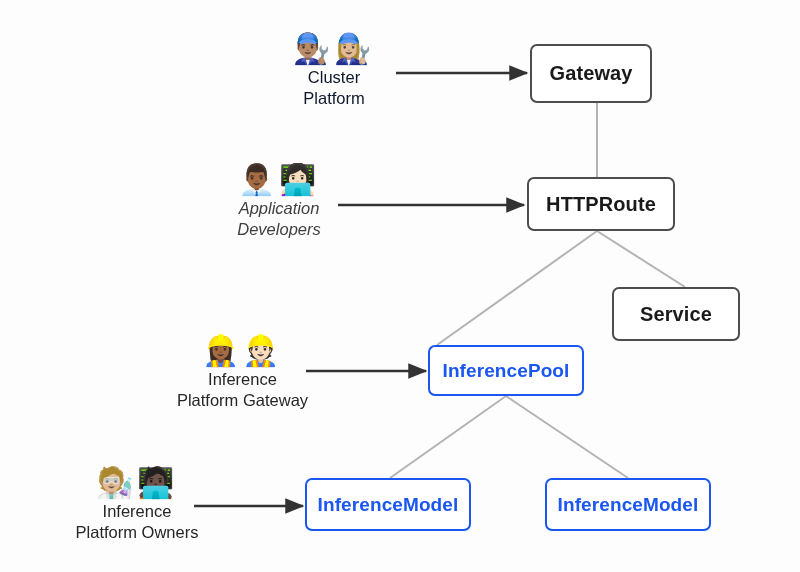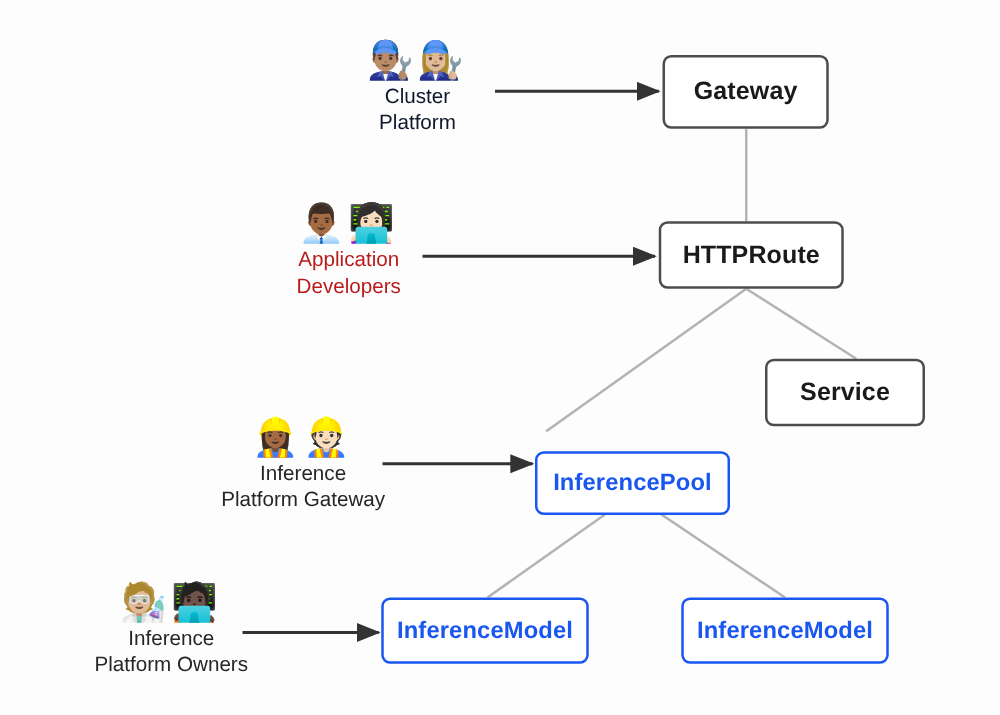--- a/index.html
+++ b/index.html
@@ -92,50 +92,50 @@
       </g>
     <g id="arrows-group">
         <line x1="396" y1="73" x2="527" y2="73" stroke="#333333" stroke-width="2.4" marker-end="url(#arrowhead)"></line>
         <line x1="338" y1="205" x2="524" y2="205" stroke="#333333" stroke-width="2.4" marker-end="url(#arrowhead)"></line>
         <line x1="306" y1="371" x2="426" y2="371" stroke="#333333" stroke-width="2.4" marker-end="url(#arrowhead)"></line>
         <line x1="194" y1="506" x2="303" y2="506" stroke="#333333" stroke-width="2.4" marker-end="url(#arrowhead)"></line>
       </g>
   </svg>
 
   <div id="nodes-layer">
-      <div class="node kind-core" style="left: 530px; top: 44px; width: 133px; height: 59px; font-size: 20px; border-color: rgb(77, 77, 77); color: rgb(26, 26, 26); align-items: center;">
+      <div class="node kind-core" style="left: 530px; top: 44px; width: 122px; height: 59px; font-size: 20px; border-color: rgb(77, 77, 77); color: rgb(26, 26, 26); align-items: center;">
         <span>Gateway</span>
       </div>
       <div class="node kind-core" style="left: 527px; top: 177px; width: 148px; height: 54px; font-size: 20px; border-color: rgb(77, 77, 77); color: rgb(26, 26, 26);">
         <span>HTTPRoute</span>
       </div>
       <div class="node kind-core" style="left: 612px; top: 287px; width: 128px; height: 54px; font-size: 20px; border-color: rgb(77, 77, 77); color: rgb(26, 26, 26);">
         <span>Service</span>
       </div>
-      <div class="node kind-inference" style="left: 428px; top: 345px; width: 156px; height: 51px; font-size: 19px; border-color: rgb(26, 86, 240); color: rgb(26, 86, 240); margin-top: 16px;">
+      <div class="node kind-inference" style="left: 428px; top: 345px; width: 156px; height: 51px; font-size: 19px; border-color: rgb(26, 86, 240); color: rgb(26, 86, 240);">
         <span>InferencePool</span>
       </div>
       <div class="node kind-inference" style="left: 305px; top: 478px; width: 166px; height: 53px; font-size: 19px; border-color: rgb(26, 86, 240); color: rgb(26, 86, 240);">
         <span>InferenceModel</span>
       </div>
       <div class="node kind-inference" style="left: 545px; top: 478px; width: 166px; height: 53px; font-size: 19px; border-color: rgb(26, 86, 240); color: rgb(26, 86, 240);">
         <span>InferenceModel</span>
       </div>
     </div>
   <div id="personas-layer">
       <div class="persona" style="left: 282px; top: 32px; width: 104px;">
         <div class="persona-emoji">👨🏽‍🔧👩🏼‍🔧</div>
         <div class="persona-label" style="color: #0f172a;">
           <span>Cluster</span>
           <span>Platform</span>
         </div>
       </div>
       <div class="persona" style="left: 214px; top: 163px; width: 130px;">
         <div class="persona-emoji">👨🏾‍💼👩🏻‍💻</div>
-        <div class="persona-label" style="color: #b91c1c;">
+        <div class="persona-label" style="color: #404040; font-style: italic;">
           <span>Application</span>
           <span>Developers</span>
         </div>
       </div>
       <div class="persona" style="left: 165px; top: 334px; width: 155px;">
         <div class="persona-emoji">👷🏾‍♀️👷🏻</div>
         <div class="persona-label" style="color: rgb(38, 38, 38);">
           <span>Inference</span>
           <span>Platform Gateway</span>
         </div>

